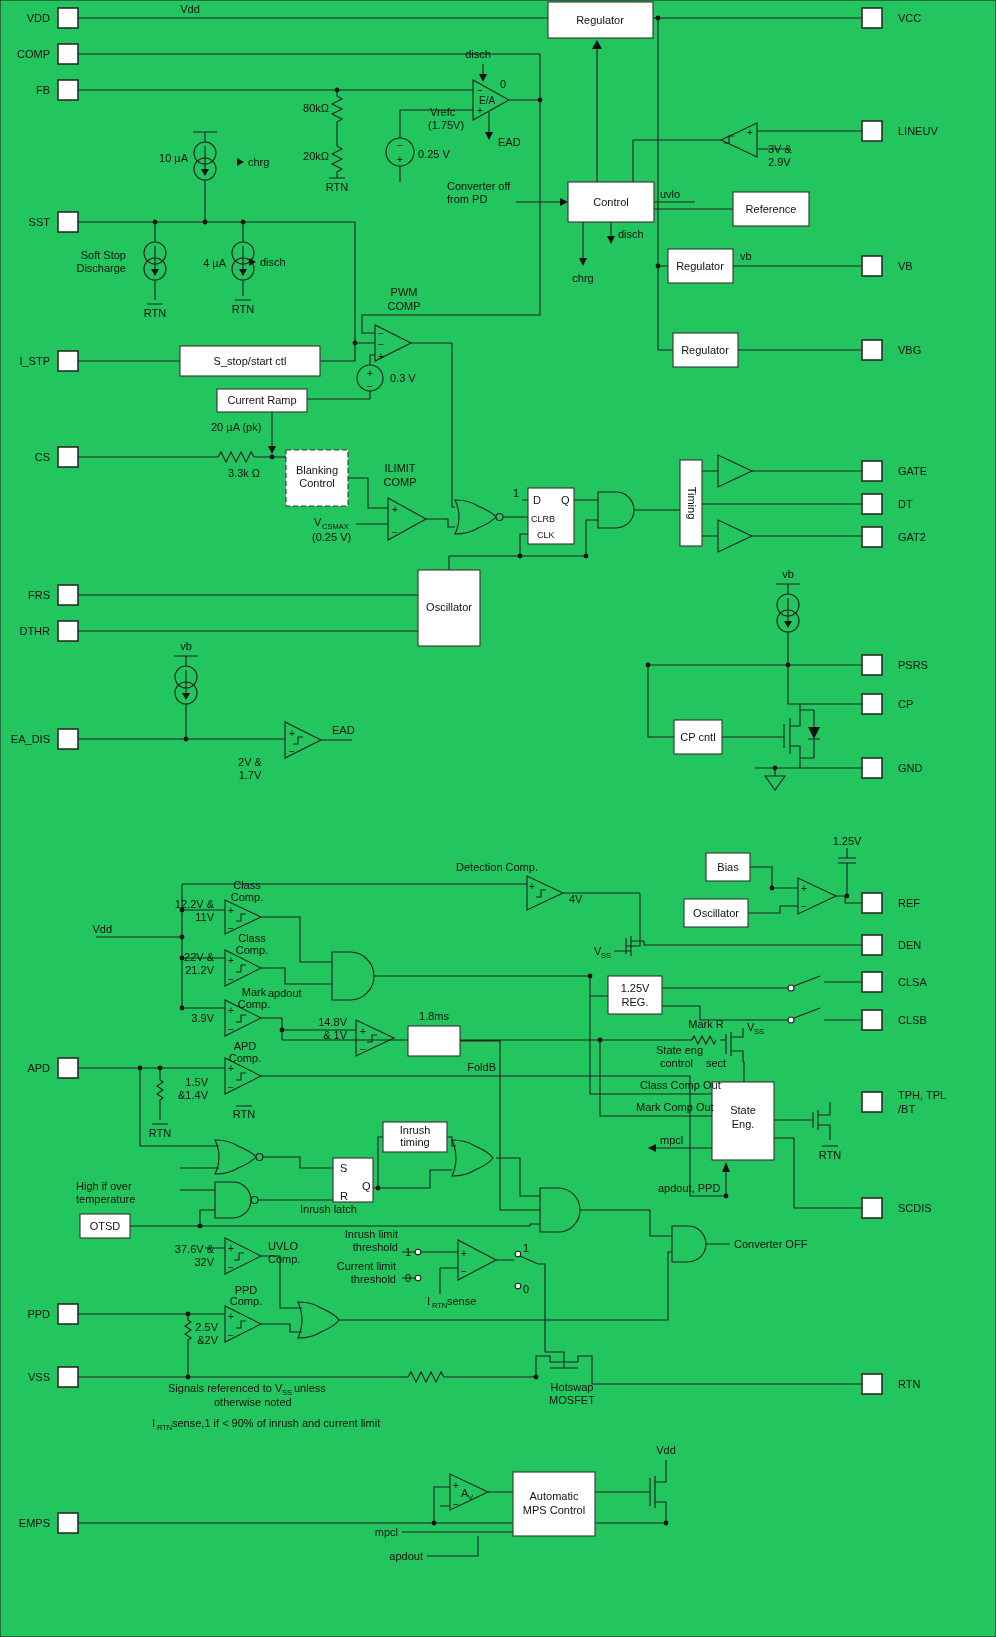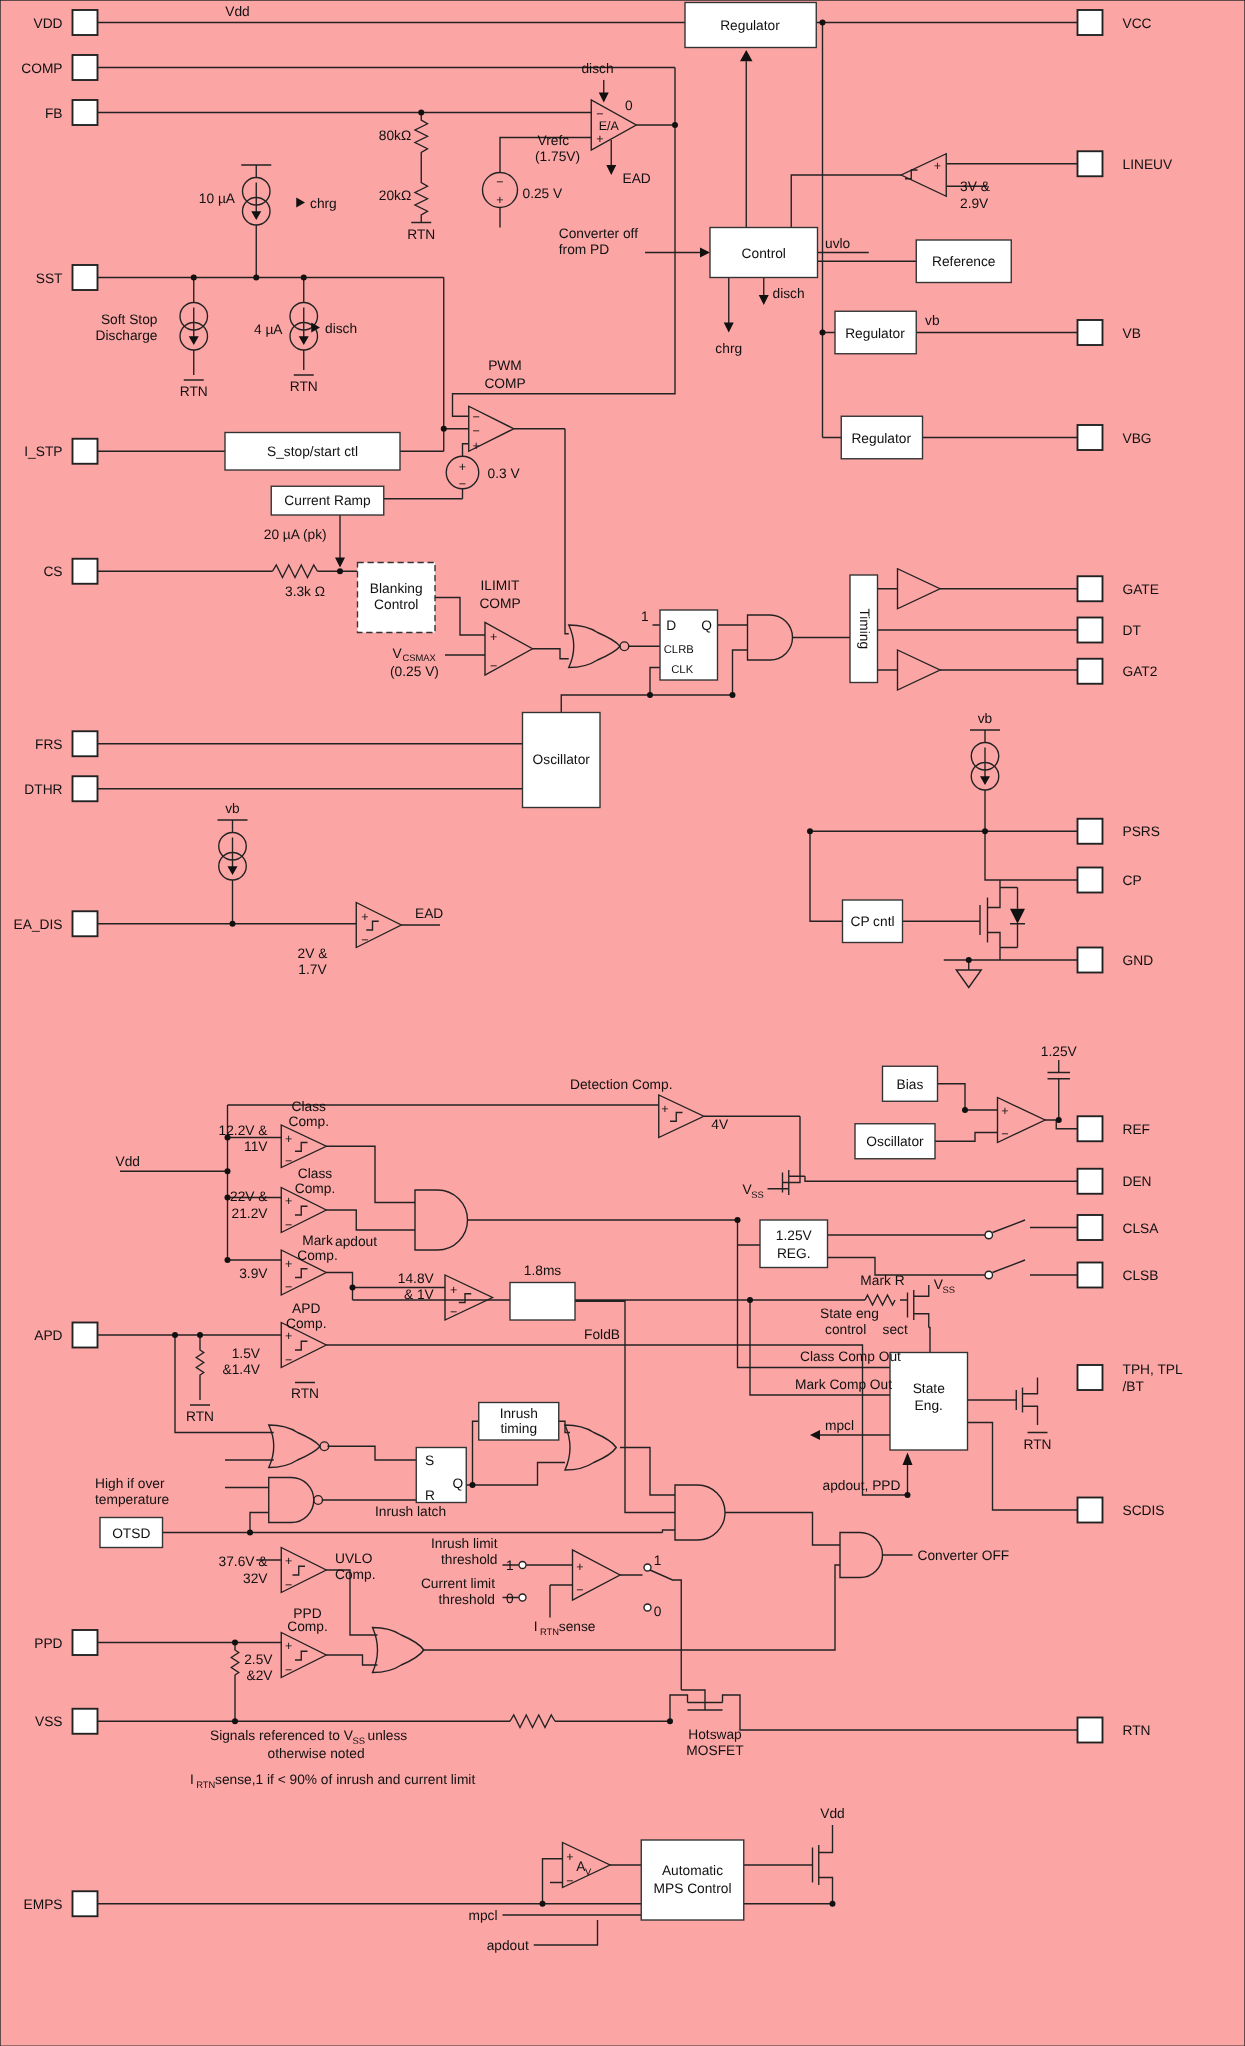--- a/index.html
+++ b/index.html
@@ -1,16 +1,16 @@
 <!DOCTYPE html>
 <html><head>
 <meta charset="utf-8">
 <style>
   html,body{margin:0;padding:0;background:#fff;}
-  .wrap{width:996px;height:1637px;background:#fca5a5;}
+  .wrap{width:996px;height:1637px;background:#22c55e;}
   svg{display:block;font-family:"Liberation Sans",sans-serif;}
   svg text{fill:#111;font-size:11px;stroke:none;}
   .mid{text-anchor:middle}.end{text-anchor:end}
   .sm{font-size:7.5px}.fs9{font-size:9px}.fs10{font-size:10px}
   path,rect,circle,line{stroke:#222;stroke-width:1.1;fill:none;}
   rect.box{fill:#fff;stroke:#333;}
   rect.pin{fill:#fff;stroke:#222;stroke-width:1.5;}
   .dash{stroke-dasharray:5 3;}
   circle.dot{fill:#111;stroke:none;}
   circle.contact{fill:#fff;stroke:#222;}

